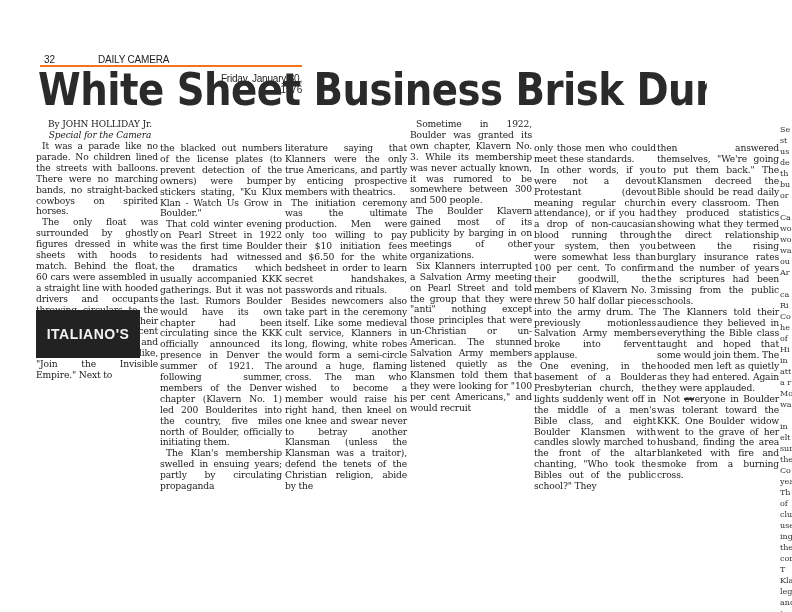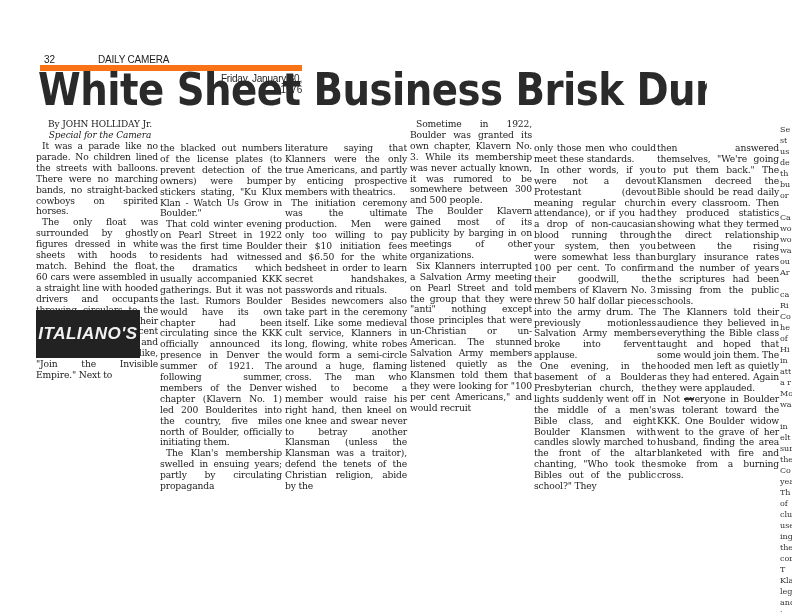--- a/index.html
+++ b/index.html
@@ -3,21 +3,21 @@
 <meta charset="utf-8">
 <style>
   html, body { margin: 0; padding: 0; }
   body {
     width: 792px; height: 612px; overflow: hidden;
     background: #ffffff; position: relative;
     font-family: "DejaVu Serif", serif; color: #1a1a1a;
   }
   .masthead {
     position: absolute; left: 40px; top: 49px; width: 262px; height: 16px;
-    border-bottom: 6px solid #f97316;
+    border-bottom: 2px solid #f97316;
     font-family: "Liberation Sans", sans-serif; font-size: 10px; color: #222; text-align: right;
   }
   .masthead .page-num { position: absolute; left: 4px; top: 5px; }
   .masthead .paper-name { position: absolute; left: 22px; top: 5px; letter-spacing: -0.2px; padding-left: 36px; }
   .masthead .date { position: absolute; left: 165px; top: 5px; letter-spacing: -0.2px; margin-top: 19px; }
   .headline {
     position: absolute; left: 38px; top: 66px; width: 760px; white-space: nowrap; overflow: hidden;
     font-family: "DejaVu Sans", sans-serif; font-size: 44px; line-height: 48px;
     font-weight: bold; color: #2a2a2a; letter-spacing: -0.6px;
     transform: scaleX(0.88); transform-origin: left top;
@@ -27,21 +27,21 @@
     font-size: 9.2px; line-height: 10.9px; text-align: justify;
     color: #222; letter-spacing: -0.15px;
   }
   .col p { margin: 0; text-indent: 6px; }
   .col p.first { text-indent: 0; margin-top: 24px; }
   .byline { text-align: center; font-size: 9px; line-height: 11px; text-indent: 0; }
   .byline.sub { font-style: italic; }
   .ad {
     position: absolute; left: 36px; top: 310px; width: 104px; height: 48px;
     background: #222; color: #f2f2f2; display: flex; align-items: center; justify-content: center;
-    font-family: "Liberation Sans", sans-serif; font-weight: bold; font-size: 17px; letter-spacing: 0.5px; font-style: italic;
+    font-family: "Liberation Sans", sans-serif; font-weight: bold; font-size: 14px; letter-spacing: 0.5px;
   }
   .cutoff-col {
     position: absolute; left: 780px; top: 124px; width: 14px;
     font-size: 8px; line-height: 11px; color: #333; overflow: hidden; white-space: nowrap;
   }
   .cutoff-col div { height: 11px; }
   .dash { position: absolute; left: 684px; top: 398px; width: 10px; height: 2px; background: #333; }
 </style>
 </head>
 <body>

